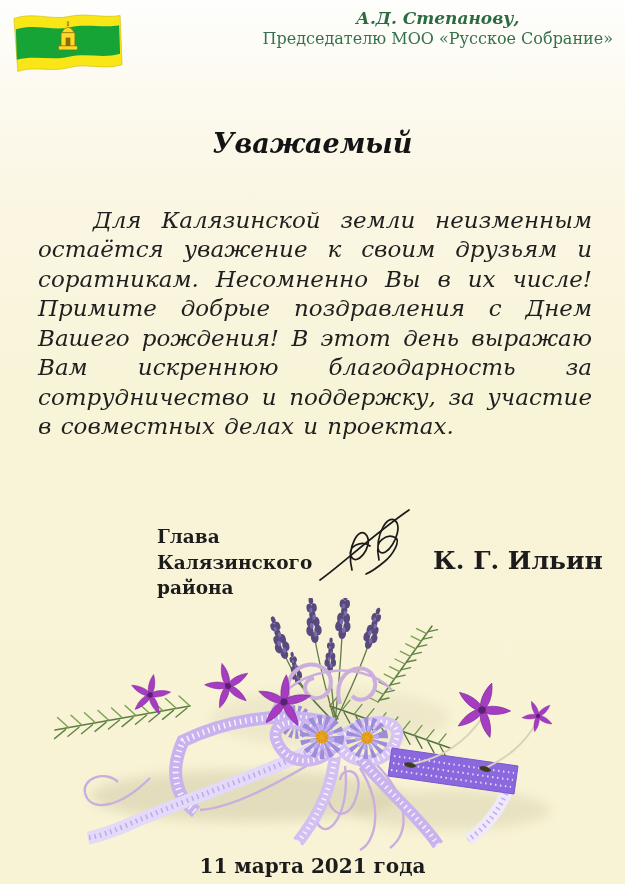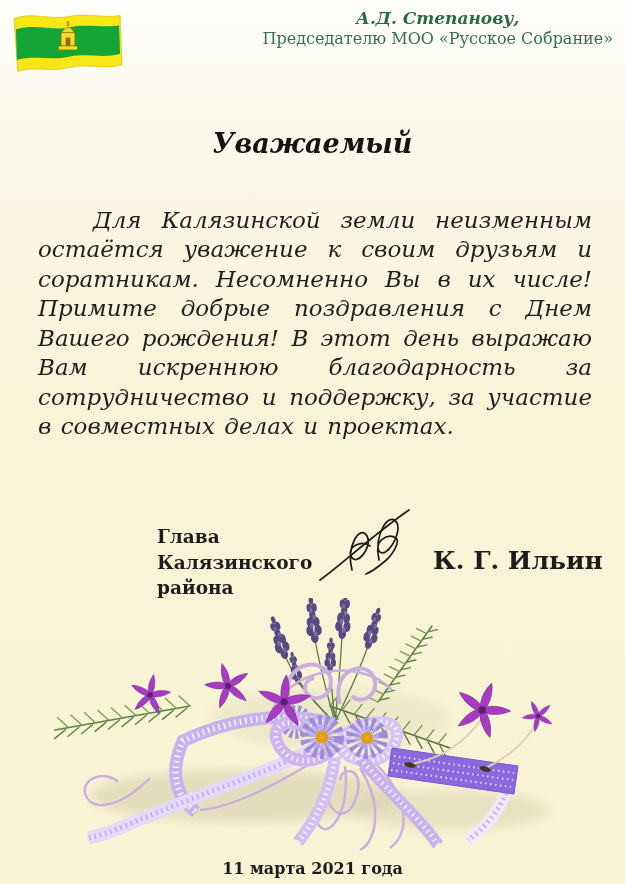--- a/index.html
+++ b/index.html
@@ -16,21 +16,21 @@
     font-size:27px;font-weight:bold;font-style:italic;color:#141414;line-height:1.3;}
   .body-text{position:absolute;top:206px;left:38px;width:554px;color:#1f1f1f;}
   .body-text p{margin:0;font-size:23px;font-style:italic;line-height:1.28;
     text-align:justify;text-indent:55px;word-spacing:2px;}
   .sig-pos{position:absolute;left:115px;top:524px;width:160px;
     font-size:18.5px;font-weight:bold;color:#1c1c1c;line-height:1.38;margin-left:42px;}
   .sig-scribble{position:absolute;left:316px;top:504px;width:100px;height:96px;}
   .sig-name{position:absolute;left:433px;top:546px;font-size:25px;font-weight:bold;color:#1c1c1c;}
   .floral{position:absolute;left:30px;top:598px;width:565px;height:262px;}
   .date-line{position:absolute;bottom:6px;left:0;width:100%;text-align:center;
-    font-size:16px;font-weight:bold;color:#1c1c1c;}
+    font-size:20px;font-weight:bold;color:#1c1c1c;}
 </style>
 </head>
 <body>
 
 <div class="page">
 
   <svg class="flag" viewBox="0 0 120 72">
     <path d="M6,10 C26,3 44,12 62,8 C80,4 98,10 114,7 L116,57 C98,63 80,55 62,60 C44,65 26,58 10,64 Z" fill="#f8e616" stroke="#cdb60a" stroke-width="0.6"></path>
     <path d="M8,21 C28,15 46,23 63,19 C80,15 98,20 113,17 L114,46 C97,51 80,45 62,49 C44,53 27,47 9,52 Z" fill="#17a437"></path>
     <g stroke="#8a6d00" stroke-width="0.6">

